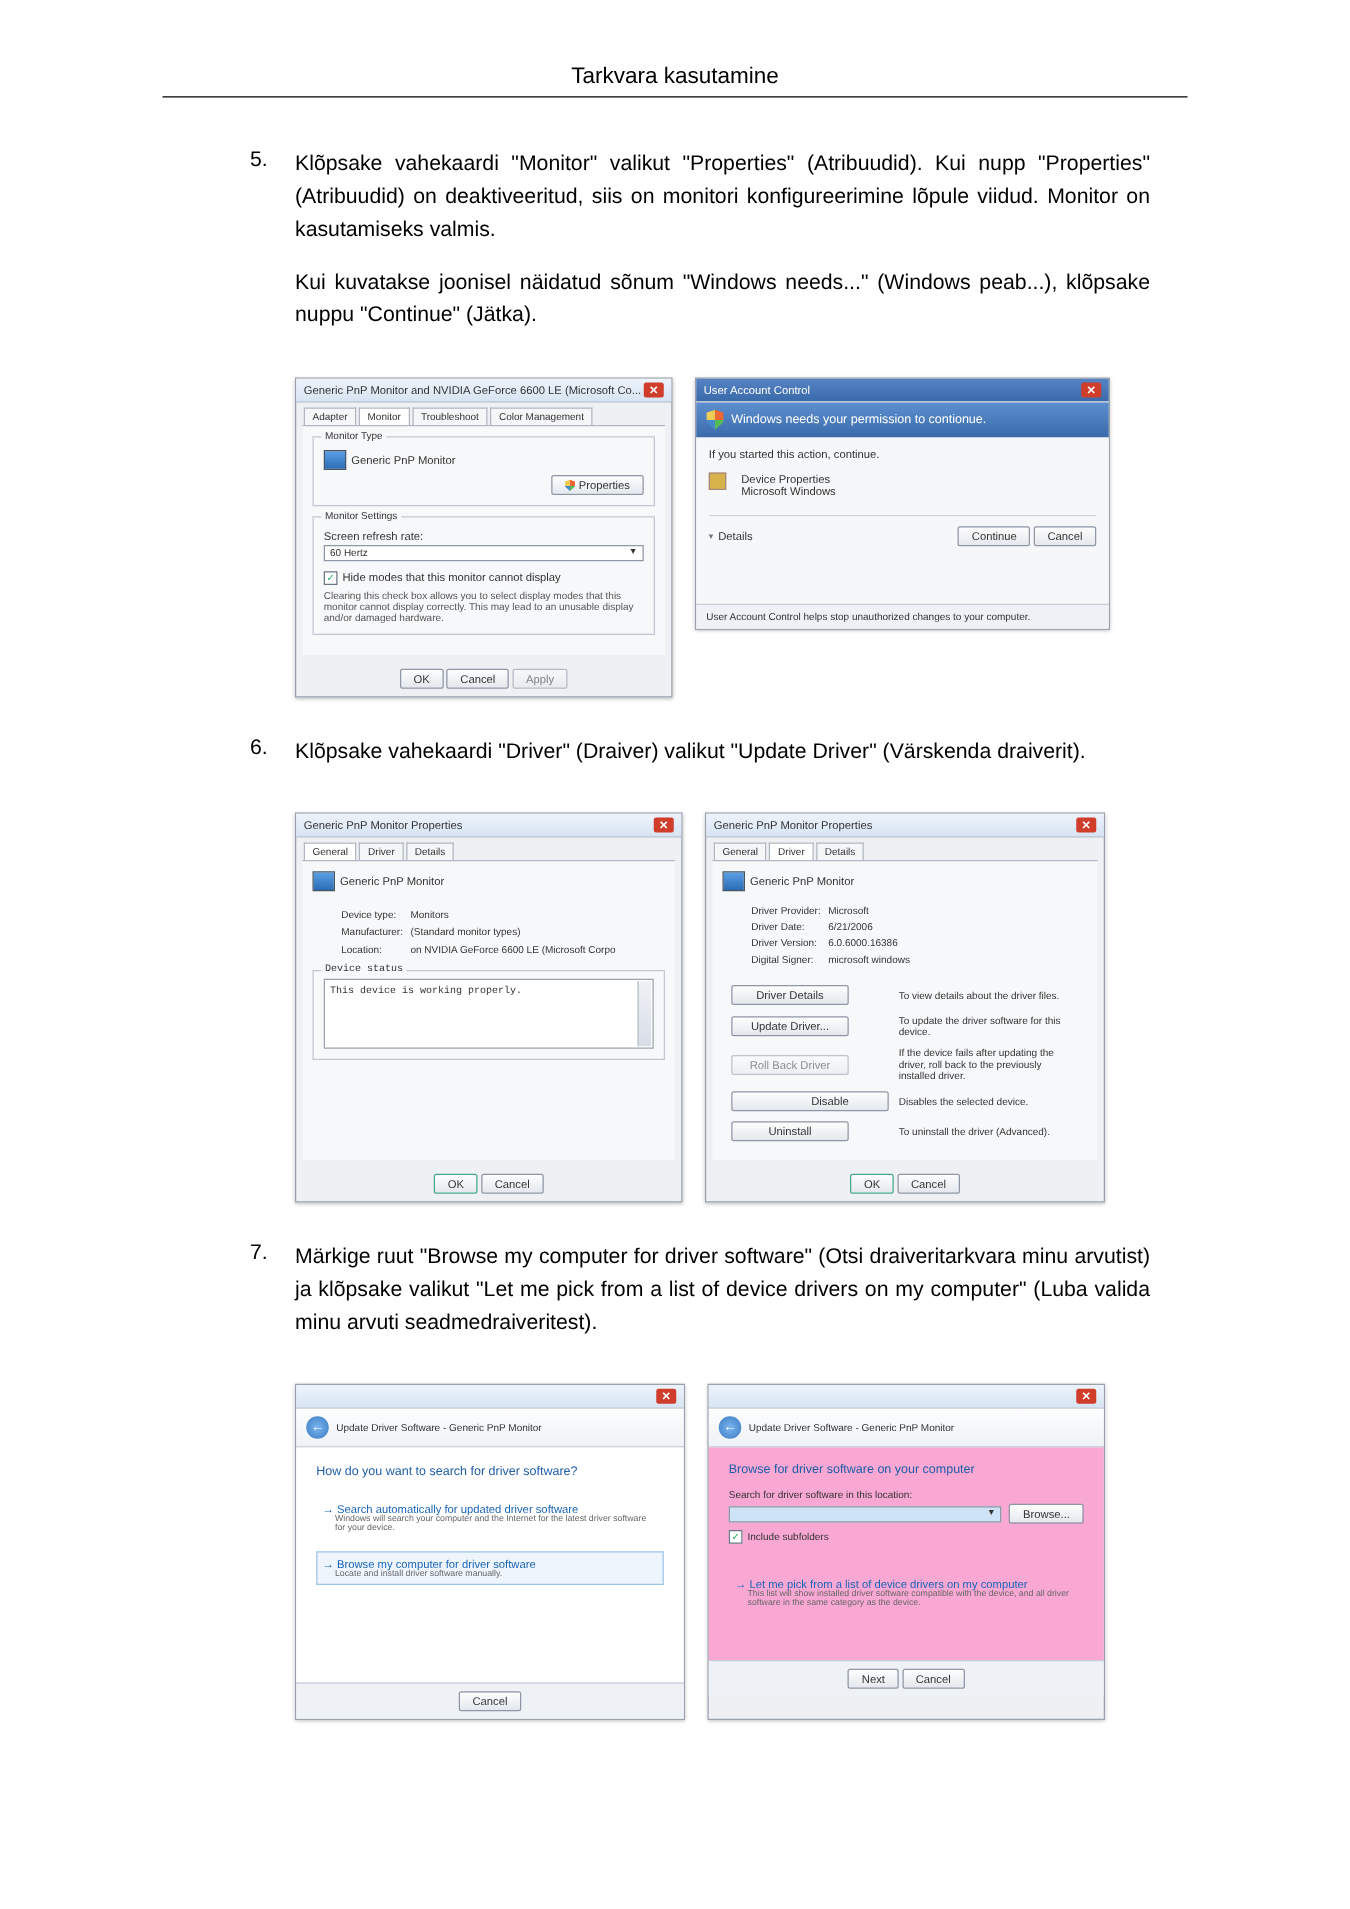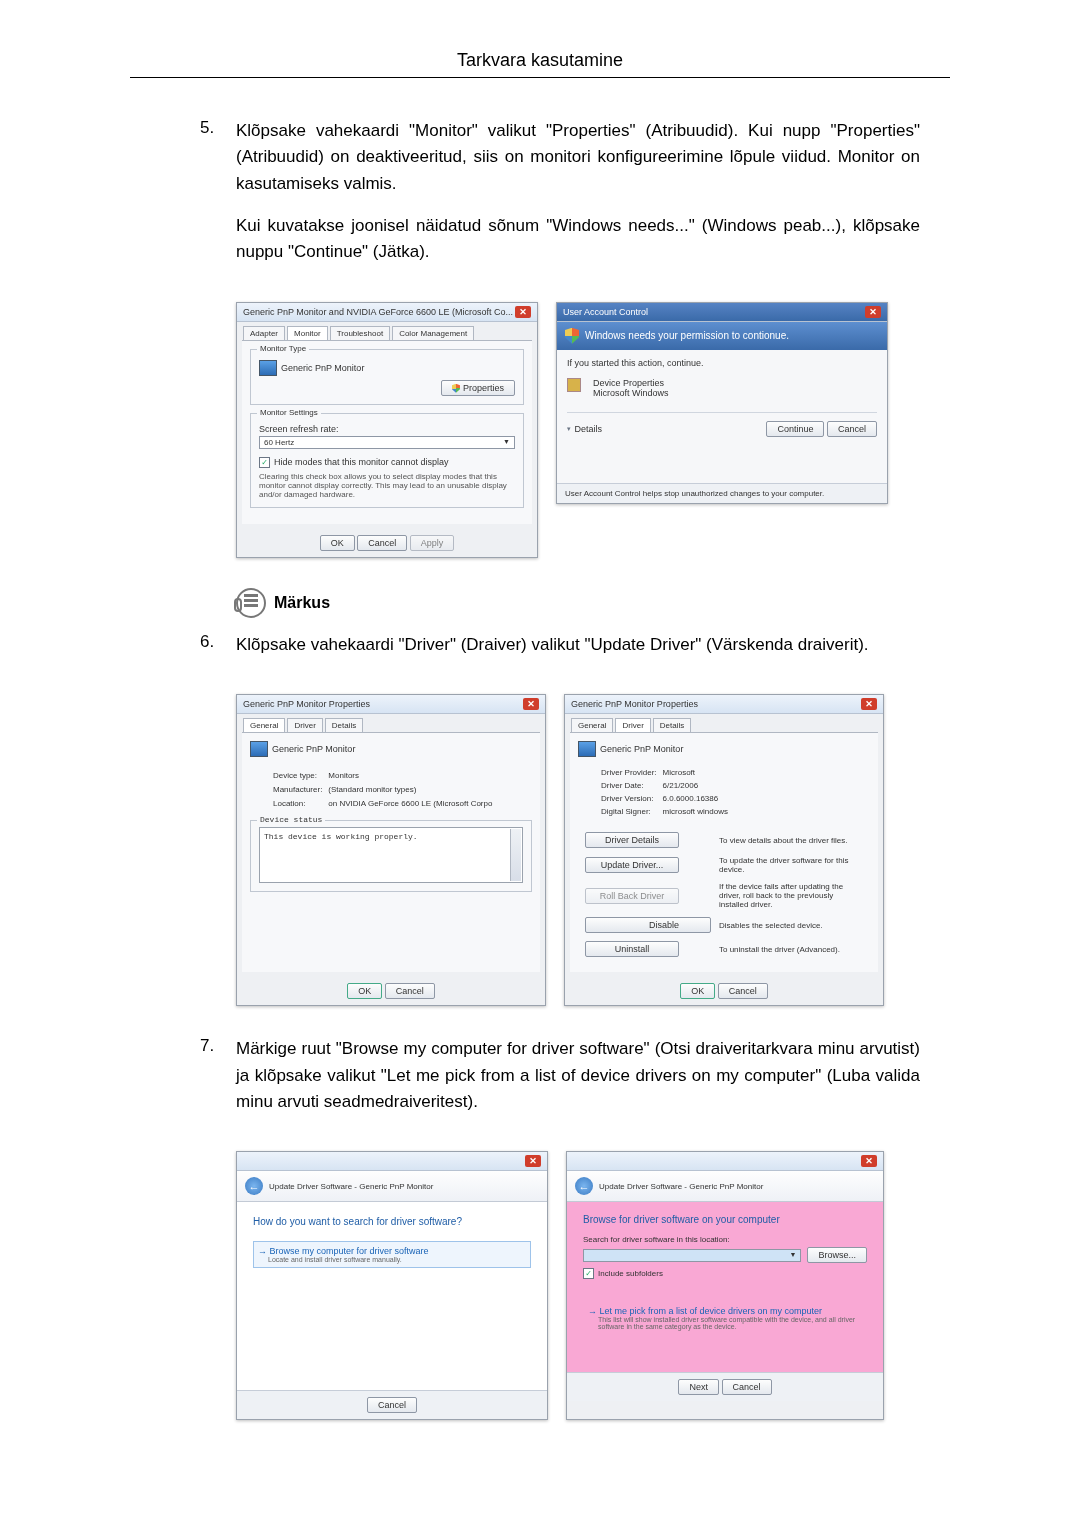--- a/index.html
+++ b/index.html
@@ -303,24 +303,20 @@
             <span>
               <span class="btn">Continue</span>
               <span class="btn">Cancel</span>
             </span>
           </div>
         </div>
         <div style="background:#eef1f5;border-top:1px solid #c6cdd8;padding:5px 8px;font-size:8px;">User Account Control helps stop unauthorized changes to your computer.</div>
       </div>
     </div>
 
-    <div class="note-row">
-      <span class="note-icon"></span>
-      <span class="note-label">Märkus</span>
-    </div>
 
     <div class="step">
       <div class="step-num">6.</div>
       <div class="step-text">
         <p>Klõpsake vahekaardi "Driver" (Draiver) valikut "Update Driver" (Värskenda draiverit).</p>
       </div>
     </div>
 
     <div class="figure-row">
 
@@ -448,20 +444,24 @@
       <div class="win" style="width:310px;">
         <div class="win-title" style="justify-content:flex-end;">
           <span class="close-x">✕</span>
         </div>
         <div class="wizard-head">
           <span class="back-arrow">←</span>
           <span>Update Driver Software - Generic PnP Monitor</span>
         </div>
         <div style="background:#fff;padding:14px 16px 24px 16px;height:150px;">
           <div style="font-size:10px;color:#1f5da6;margin-bottom:14px;">How do you want to search for driver software?</div>
+          <div style="border:1px solid transparent;padding:4px;margin-bottom:10px;">
+            <div class="link" style="font-size:9px;">→ <span>Search automatically for updated driver software</span></div>
+            <div style="font-size:7px;color:#666;margin-left:10px;">Windows will search your computer and the Internet for the latest driver software for your device.</div>
+          </div>
           <div style="border:1px solid #9ec3ea;background:#eef5fd;padding:4px;">
             <div class="link" style="font-size:9px;">→ <span>Browse my computer for driver software</span></div>
             <div style="font-size:7px;color:#666;margin-left:10px;">Locate and install driver software manually.</div>
           </div>
         </div>
         <div class="btn-row" style="background:#eef1f5;border-top:1px solid #c6cdd8;">
           <span class="btn">Cancel</span>
         </div>
       </div>
 

